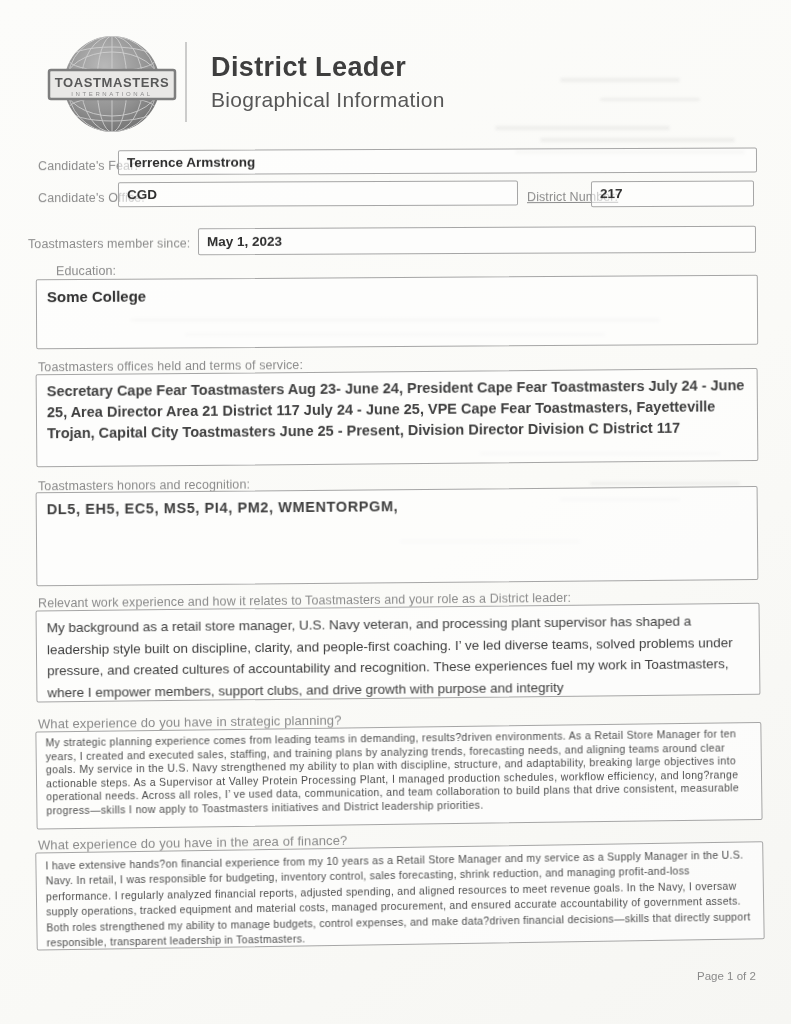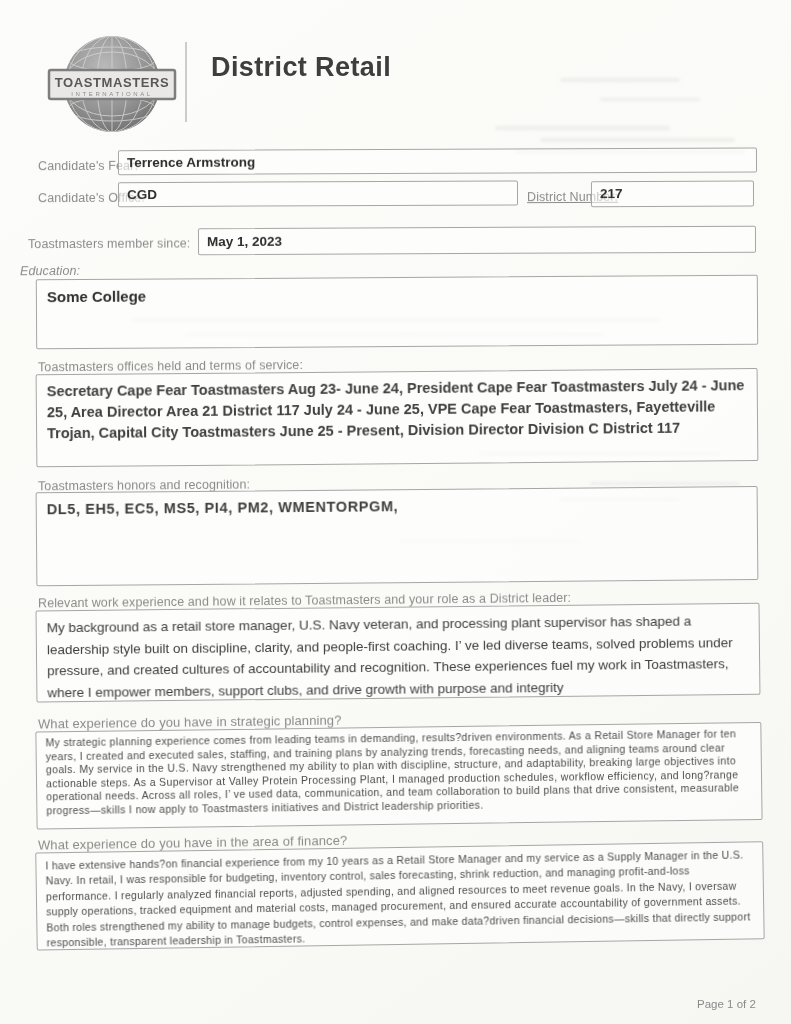--- a/index.html
+++ b/index.html
@@ -106,42 +106,43 @@
       <ellipse cx="66" cy="54" rx="48" ry="32"></ellipse>
       <ellipse cx="66" cy="79" rx="44" ry="12"></ellipse>
       <line x1="66" y1="6" x2="66" y2="102"></line>
     </g>
     <rect x="3" y="40" width="126" height="29" rx="2" fill="#e9e8e6" stroke="#7e7e7e" stroke-width="2.5"></rect>
     <text x="66" y="57" text-anchor="middle" font-size="13" font-weight="bold" fill="#585858" letter-spacing="0.6">TOASTMASTERS</text>
     <text x="66" y="66" text-anchor="middle" font-size="6" fill="#8c8c8c" letter-spacing="2.6">INTERNATIONAL</text>
   </svg>
 
   <div class="abs divider" style="left:185px;top:42px;height:80px;"></div>
-  <div class="abs title" style="left:211px;top:52px;">District Retail</div>
+  <div class="abs title" style="left:211px;top:52px;">District Leader</div>
+  <div class="abs subtitle" style="left:211px;top:88px;">Biographical Information</div>
 
   <div class="abs lbl rot1" style="left:38px;top:159px;">Candidate's Fear:</div>
   <div class="abs box rot1" style="left:118px;top:150px;width:639px;height:25px;">
     <div class="val">Terrence Armstrong</div>
   </div>
 
   <div class="abs lbl rot1" style="left:38px;top:191px;">Candidate's Office:</div>
   <div class="abs box rot1" style="left:118px;top:182px;width:400px;height:25px;">
     <div class="val">CGD</div>
   </div>
   <div class="abs lbl rot1" style="left:527px;top:190px;text-decoration:underline;">District Number:</div>
   <div class="abs box rot1" style="left:591px;top:181px;width:163px;height:26px;">
     <div class="val">217</div>
   </div>
 
   <div class="abs lbl rot1" style="left:28px;top:237px;">Toastmasters member since:</div>
   <div class="abs box rot1" style="left:198px;top:228px;width:558px;height:27px;">
     <div class="val" style="padding-top:5px;">May 1, 2023</div>
   </div>
 
-  <div class="abs lbl rot2" style="left:20px;top:264px;font-style:italic;">Education:</div>
+  <div class="abs lbl rot2" style="left:56px;top:264px;">Education:</div>
   <div class="abs box rot2" style="left:36px;top:279px;width:722px;height:70px;">
     <div class="bigval">Some College</div>
   </div>
 
   <div class="abs lbl rot3" style="left:38px;top:360px;">Toastmasters offices held and terms of service:</div>
   <div class="abs box rot3" style="left:36px;top:374px;width:722px;height:93px;">
     <div class="para">Secretary Cape Fear Toastmasters Aug 23- June 24, President Cape Fear Toastmasters July 24 - June 25, Area Director Area 21 District 117 July 24 - June 25, VPE Cape Fear Toastmasters, Fayetteville Trojan, Capital City Toastmasters June 25 - Present, Division Director Division C District 117</div>
   </div>
 
   <div class="abs lbl rot3" style="left:38px;top:479px;">Toastmasters honors and recognition:</div>
@@ -157,15 +158,15 @@
   <div class="abs lbl rot5" style="left:38px;top:716px;font-size:13px;">What experience do you have in strategic planning?</div>
   <div class="abs box rot5" style="left:36px;top:731px;width:726px;height:98px;">
     <div class="para-sm">My strategic planning experience comes from leading teams in demanding, results?driven environments. As a Retail Store Manager for ten years, I created and executed sales, staffing, and training plans by analyzing trends, forecasting needs, and aligning teams around clear goals. My service in the U.S. Navy strengthened my ability to plan with discipline, structure, and adaptability, breaking large objectives into actionable steps. As a Supervisor at Valley Protein Processing Plant, I managed production schedules, workflow efficiency, and long?range operational needs. Across all roles, I’ ve used data, communication, and team collaboration to build plans that drive consistent, measurable progress—skills I now apply to Toastmasters initiatives and District leadership priorities.</div>
   </div>
 
   <div class="abs lbl rot6" style="left:38px;top:837px;font-size:13px;">What experience do you have in the area of finance?</div>
   <div class="abs box rot6" style="left:36px;top:852px;width:728px;height:98px;">
     <div class="para-sm2">I have extensive hands?on financial experience from my 10 years as a Retail Store Manager and my service as a Supply Manager in the U.S. Navy. In retail, I was responsible for budgeting, inventory control, sales forecasting, shrink reduction, and managing profit-and-loss performance. I regularly analyzed financial reports, adjusted spending, and aligned resources to meet revenue goals. In the Navy, I oversaw supply operations, tracked equipment and material costs, managed procurement, and ensured accurate accountability of government assets. Both roles strengthened my ability to manage budgets, control expenses, and make data?driven financial decisions—skills that directly support responsible, transparent leadership in Toastmasters.</div>
   </div>
 
-  <div class="abs pagenum" style="left:697px;top:970px;margin-top:28px;">Page 1 of 2</div>
+  <div class="abs pagenum" style="left:697px;top:970px;">Page 1 of 2</div>
 
 </div>
 
 </body></html>

